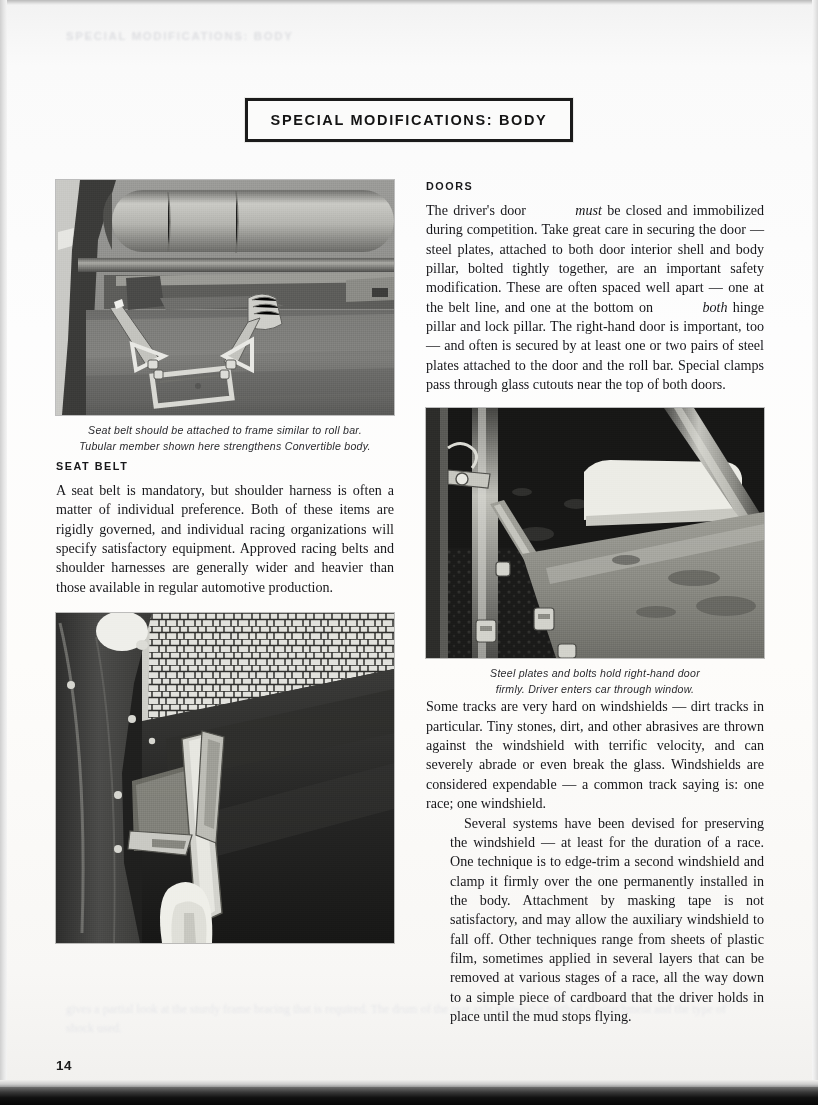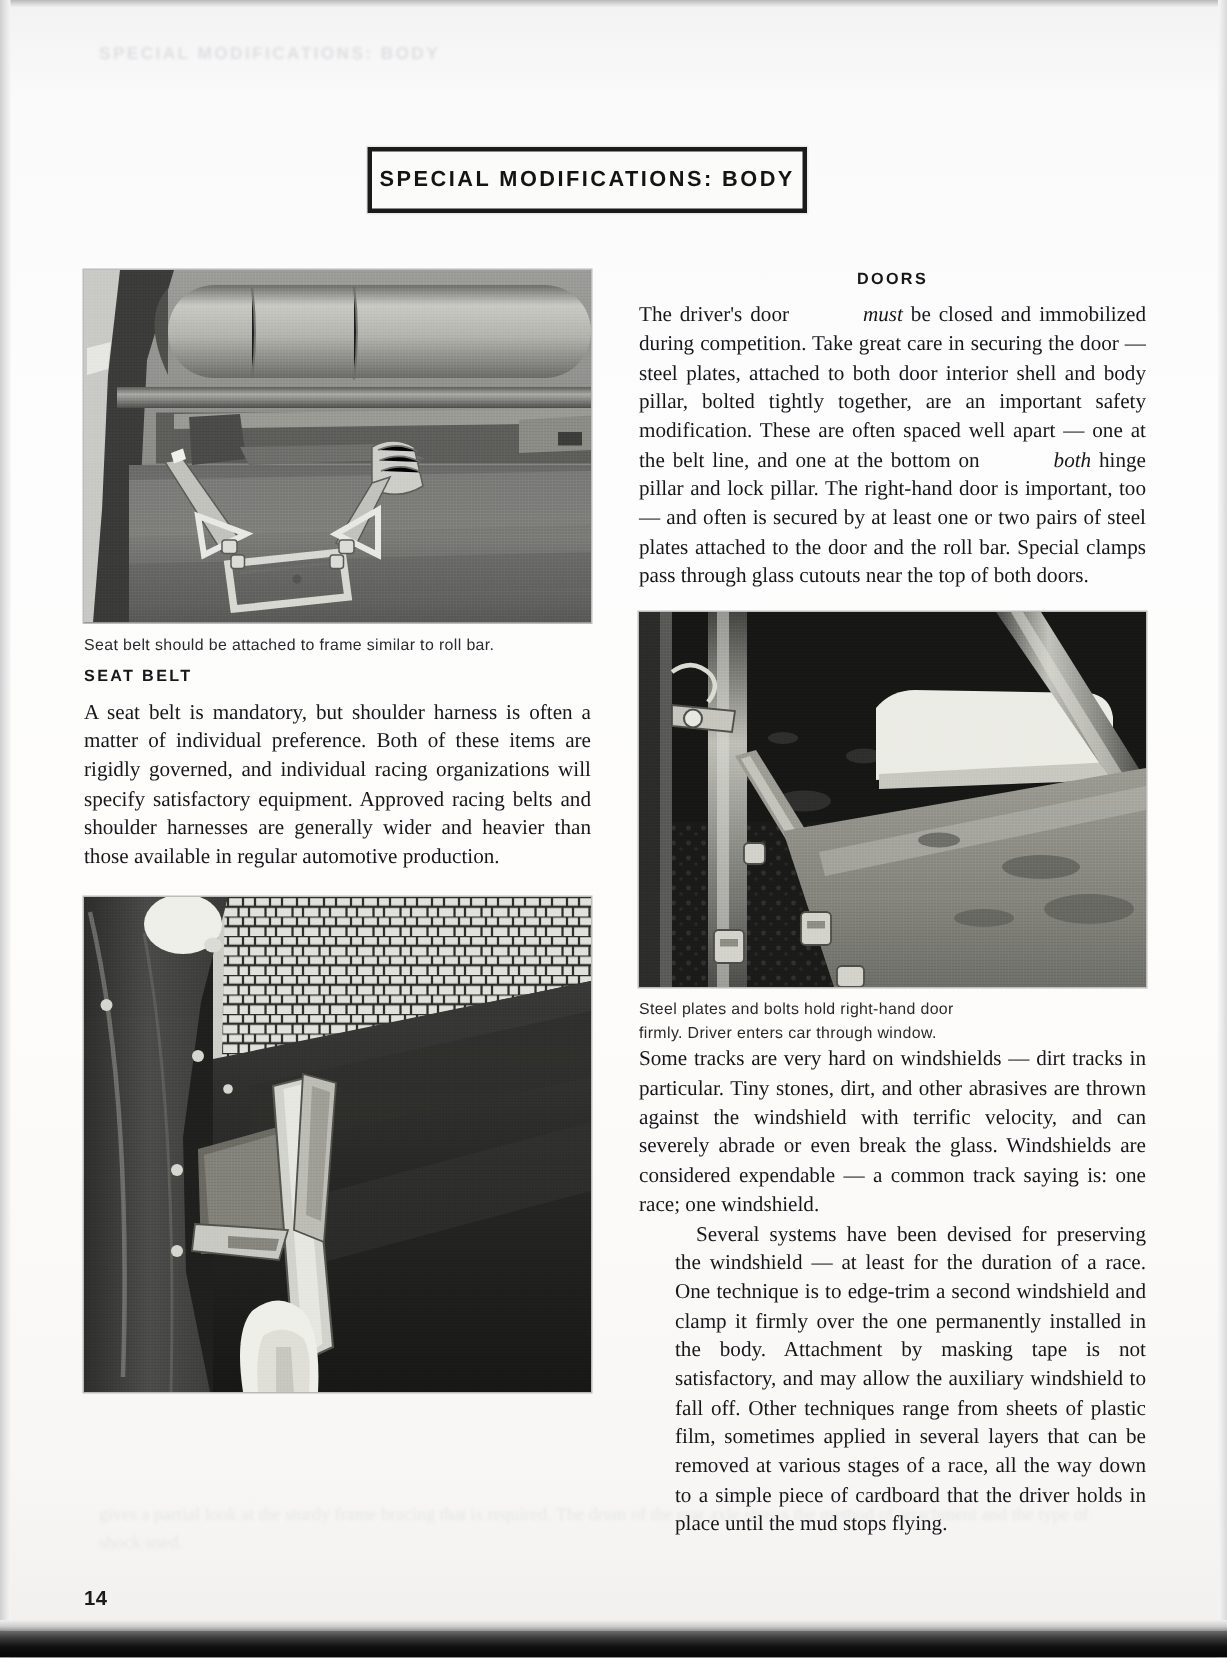--- a/index.html
+++ b/index.html
@@ -64,21 +64,21 @@
     line-height: 19px;
     filter: blur(1.2px);
     opacity: .9;
     overflow: hidden;
   }
 
   
   .banner {
     position: absolute;
     left: 245px; top: 98px;
-    width: 293px; height: 44px;
+    width: 328px; height: 44px;
     box-sizing: border-box;
     border: 3px solid #1b1b1b;
     background: #fbfbfa;
     display: flex; align-items: center; justify-content: center;
     box-shadow: 0 0 0 1px #e9e9e7;
   }
   .banner-title {
     font-family: "Liberation Sans", sans-serif;
     font-weight: bold;
     font-size: 14.5px;
@@ -103,23 +103,25 @@
     background-image:
       repeating-linear-gradient(0deg, rgba(255,255,255,.05) 0 1px, rgba(0,0,0,.05) 1px 2px),
       repeating-linear-gradient(90deg, rgba(255,255,255,.04) 0 1px, rgba(0,0,0,.04) 1px 2px);
     mix-blend-mode: overlay;
     opacity: .55;
     pointer-events: none;
   }
 
   .caption {
     font-family: "Liberation Sans", sans-serif;
+    font-style: italic;
     font-size: 10.6px;
     line-height: 15.5px;
     color: #2a2a2e;
+    text-align: center;
     margin-top: 8px;
     letter-spacing: .25px;
   }
   .caption .ln { display: block; white-space: nowrap; }
 
   .section-head {
     font-family: "Liberation Sans", sans-serif;
     font-weight: bold;
     font-size: 10.8px;
     letter-spacing: 1.55px;
@@ -245,20 +247,21 @@
           <rect x="164" y="190" width="9" height="9" rx="2"></rect>
         </g>
 
         <path d="M58 122 l8 -3 l2 7 l-8 3 Z" fill="#f0f0ec"></path>
       </svg>
       <div class="grain"></div>
     </div>
 
     <div class="caption">
       <span class="ln">Seat belt should be attached to frame similar to roll bar.</span>
+      <span class="ln">Tubular member shown here strengthens Convertible body.</span>
     </div>
 
     <div class="section-head">SEAT BELT</div>
 
     <p class="body-text">A seat belt is mandatory, but shoulder harness is often a matter of individual preference. Both of these items are rigidly governed, and individual racing organizations will specify satisfactory equipment. Approved racing belts and shoulder harnesses are generally wider and heavier than those available in regular automotive production.</p>
 
     <div class="photo" style="height:330px; margin-top:16px;">
       <svg width="338" height="330" viewBox="0 0 338 330" preserveAspectRatio="none" aria-hidden="true">
         <defs>
           <linearGradient id="lg_fender" x1="0" y1="0" x2="1" y2="0">
@@ -317,21 +320,21 @@
         <path d="M120 292 q14 -8 26 2 q6 8 4 36 l-34 0 q-2 -28 4 -38 Z" fill="#dcdcd5" opacity=".85"></path>
         <path d="M128 300 l10 0 l2 32 l-12 0 Z" fill="#c7c7c0"></path>
       </svg>
       <div class="grain"></div>
     </div>
 
   </div>
 
   <div class="col-right">
 
-    <div class="section-head" style="margin-top:0;text-align:center;">DOORS</div>
+    <div class="section-head" style="margin-top:0;">DOORS</div>
 
     <p class="body-text"><span>The driver's door </span><i>must</i><span> be closed and immobilized during competition. Take great care in securing the door — steel plates, attached to both door interior shell and body pillar, bolted tightly together, are an important safety modification. These are often spaced well apart — one at the belt line, and one at the bottom on </span><i>both</i><span> hinge pillar and lock pillar. The right-hand door is important, too — and often is secured by at least one or two pairs of steel plates attached to the door and the roll bar. Special clamps pass through glass cutouts near the top of both doors.</span></p>
 
     <div class="photo" style="height:250px; margin-top:14px;">
       <svg width="338" height="250" viewBox="0 0 338 250" preserveAspectRatio="none" aria-hidden="true">
         <defs>
           <linearGradient id="lg_tube" x1="0" y1="0" x2="1" y2="0">
             <stop offset="0%" stop-color="#4a4a47"></stop>
             <stop offset="35%" stop-color="#c4c4be"></stop>
             <stop offset="70%" stop-color="#8b8b85"></stop>

